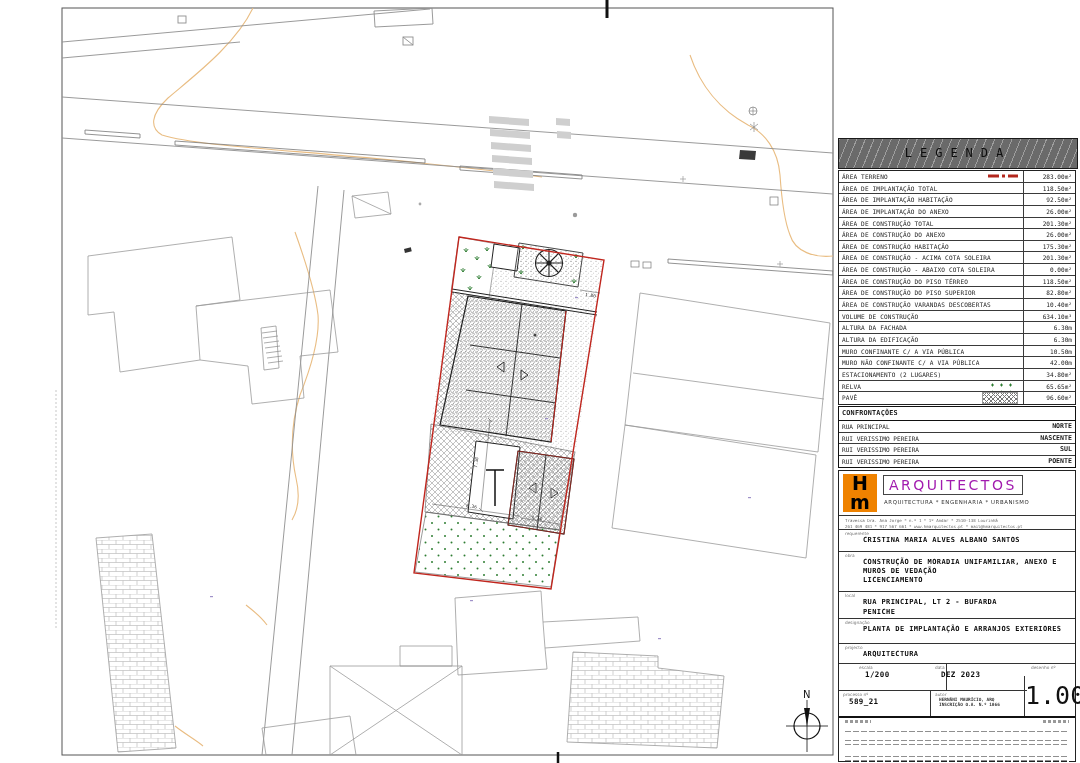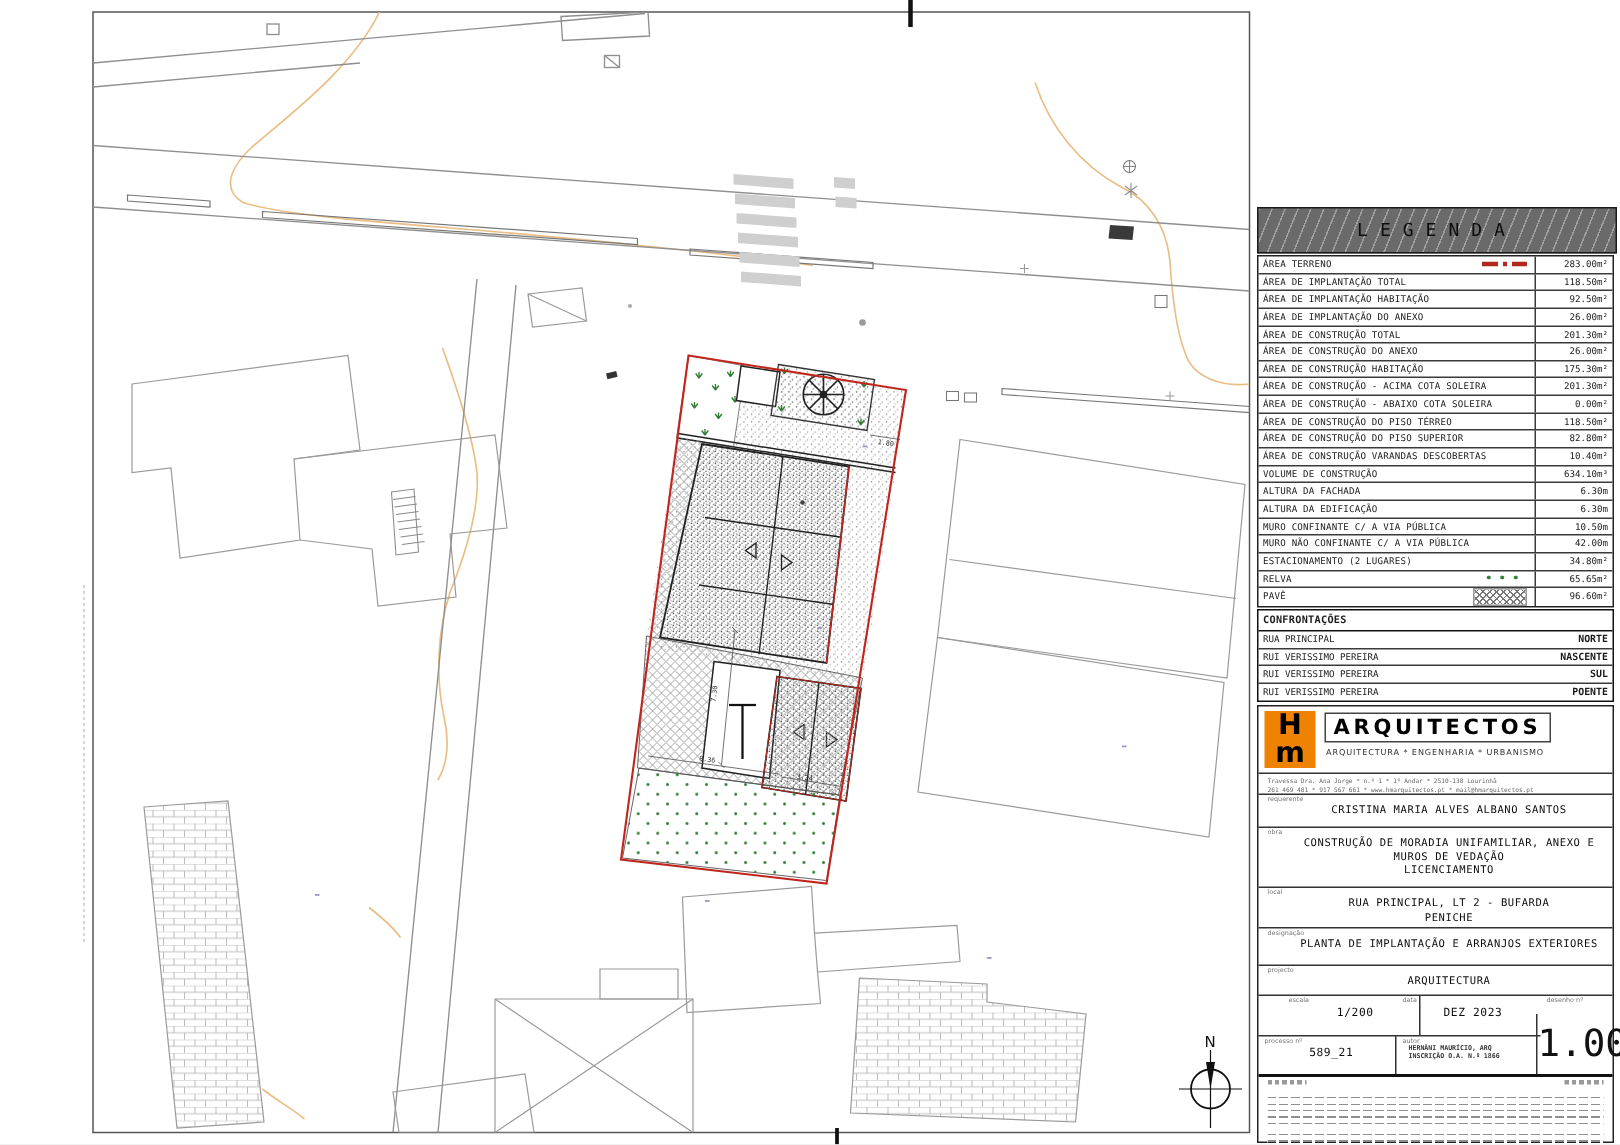--- a/index.html
+++ b/index.html
@@ -31,26 +31,26 @@
   .cf-head{height:13px;border-bottom:1px solid #111;font-size:6.8px;font-weight:bold;line-height:12.5px;padding-left:3px;letter-spacing:.2px;}
   .cf-row{display:flex;height:11.5px;border-bottom:.8px solid #3a3a3a;box-sizing:border-box;}
   .cf-row:last-child{border-bottom:none;align-items:flex-end;}
   .cf-label{flex:1;font-size:6.1px;line-height:11.2px;padding-left:3px;color:#222;}
   .cf-value{width:60px;font-size:6.6px;font-weight:bold;line-height:11.2px;text-align:right;padding-right:3px;}
 
   .tb-box{position:absolute;left:0;top:470px;width:238px;height:292px;border:1.2px solid #222;box-sizing:border-box;background:#fff;}
   .sect{position:relative;border-top:1px solid #333;box-sizing:border-box;padding:1px 6px 0 6px;}
   .sect:first-child{border-top:none;}
   .slabel{font-size:4.3px;color:#777;font-family:"DejaVu Sans",sans-serif;line-height:5px;display:block;}
-  .sval{font-size:7px;font-weight:normal;letter-spacing:.4px;margin-left:18px;line-height:9.5px;color:#0c0c0c;white-space:nowrap;text-align:center;}
+  .sval{font-size:7px;font-weight:bold;letter-spacing:.4px;margin-left:18px;line-height:9.5px;color:#0c0c0c;white-space:nowrap;}
   .firm-row{height:44px;position:relative;}
   .logo{position:absolute;left:4px;top:3px;width:34px;height:38px;background:#ef8200;color:#000;
     font-family:"DejaVu Sans",sans-serif;font-weight:bold;text-align:center;line-height:19px;font-size:19px;}
   .firm-name{position:absolute;left:44px;top:4px;border:1px solid #444;padding:0 5px;
-    font-size:14px;font-weight:bold;letter-spacing:2.5px;color:#000000;font-family:"DejaVu Sans",sans-serif;line-height:18px;}
+    font-size:14px;font-weight:normal;letter-spacing:2.5px;color:#a21caf;font-family:"DejaVu Sans",sans-serif;line-height:18px;}
   .firm-tagline{position:absolute;left:45px;top:28px;font-size:5.4px;letter-spacing:.6px;color:#333;font-family:"DejaVu Sans",sans-serif;}
   .contact{height:14px;font-size:4.1px;color:#666;line-height:6px;padding-top:1.5px;}
   .obra .sval{white-space:normal;line-height:9px;}
   .tb-bottom{position:relative;height:52px;border-top:1px solid #333;}
   .cell{position:absolute;box-sizing:border-box;padding:1px 4px;}
   .cell .sval{margin-left:6px;font-size:7.5px;}
   .autor-line{font-size:4.4px;font-weight:bold;color:#333;line-height:5.4px;margin-left:4px;white-space:nowrap;}
   .bignum{position:absolute;right:0;top:12px;width:50px;height:40px;border-left:1px solid #333;
     font-size:25px;font-weight:400;text-align:center;line-height:40px;color:#111;margin-left:32px;}
   .mrow{height:8px;border-top:2px solid #111;padding:2px 6px 0 6px;display:flex;justify-content:space-between;}

